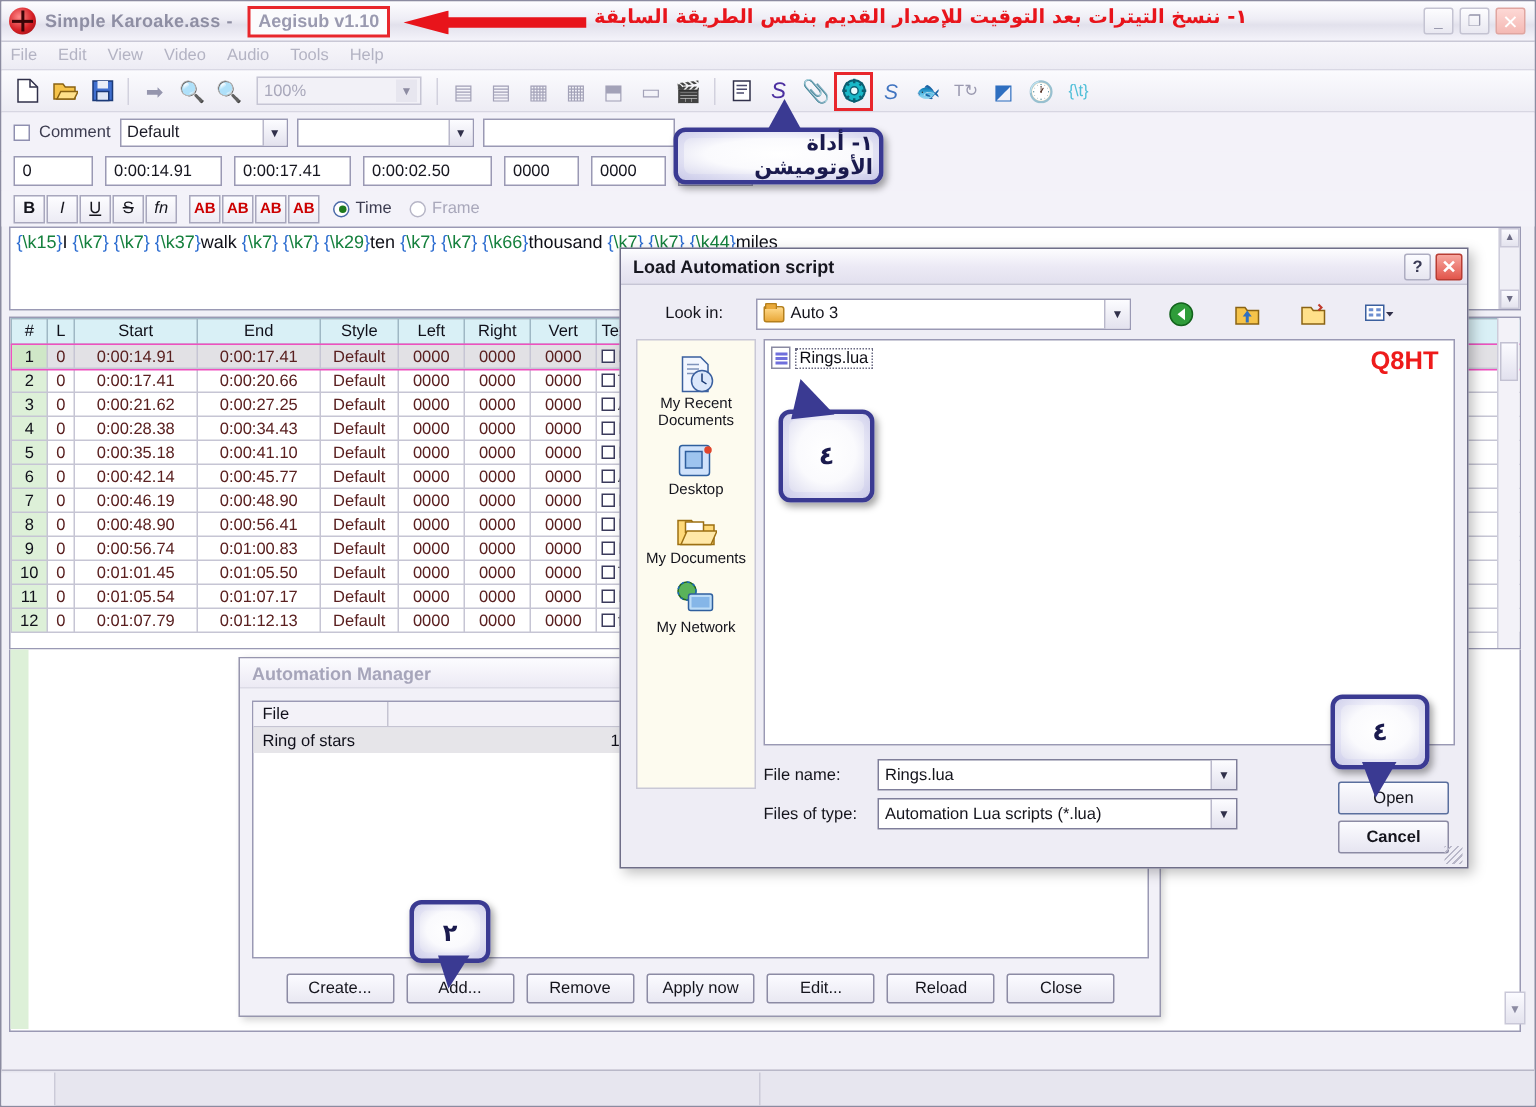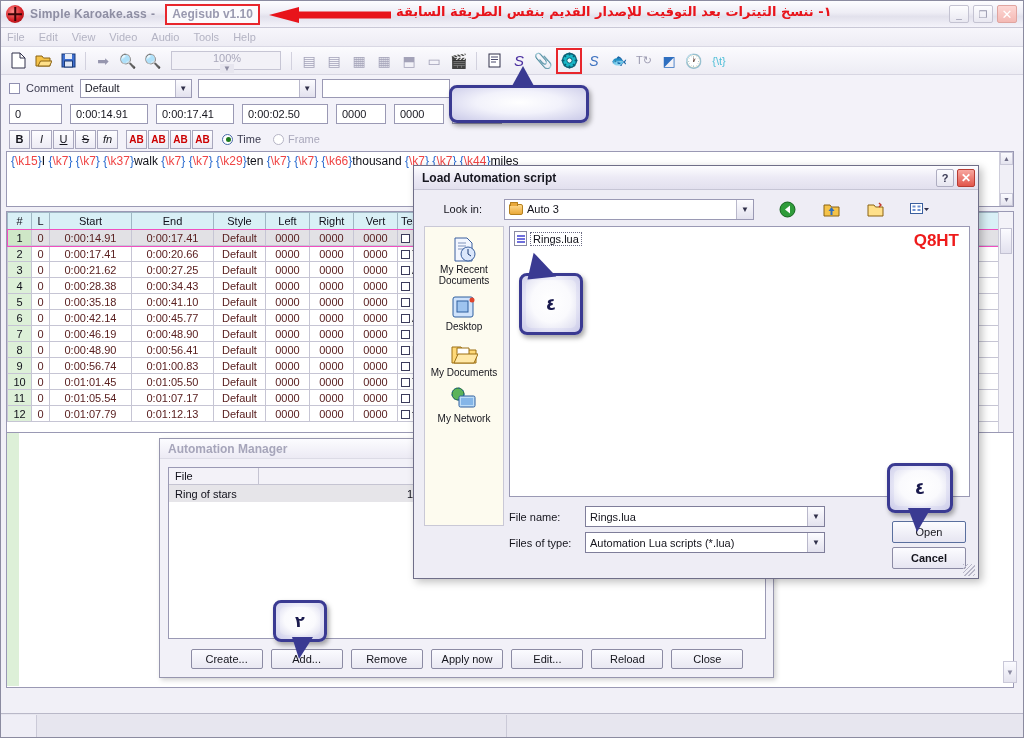--- a/index.html
+++ b/index.html
@@ -79,21 +79,21 @@
     background:linear-gradient(180deg,#fbfbfe,#edecf4);
     border-bottom:1px solid #d7d6e2;
     display:flex; align-items:center; padding-left:6px; gap:3px;
   }
   .tbtn{ width:22px; height:22px; display:flex;align-items:center;justify-content:center;
          font-size:14px; color:#5a5a78; position:relative;}
   .tbsep{ width:1px;height:18px;background:#d2d1de;margin:0 3px;}
   #zoom-combo{
     width:110px;height:19px;border:1px solid #c6c5d4;background:#f2f1f7;
     display:flex;align-items:center;justify-content:space-between;
-    padding:0 2px 0 4px; color:#a9a8bb; font-size:11px; margin:0 4px;flex-direction:column;
+    padding:0 2px 0 4px; color:#a9a8bb; font-size:11px; margin:0 4px;
   }
   #zoom-combo .arrow{ width:14px;height:15px;background:#e7e6ef;border:1px solid #cfced c;
      display:flex;align-items:center;justify-content:center;font-size:8px;color:#8d8ca2;}
   #auto-tool-btn{
     outline:2px solid #e8262c; outline-offset:0px;
   }
 
   
   #editbar1{
     position:absolute; left:0; top:74px; width:1022px; height:26px;
@@ -137,21 +137,21 @@
   .radio-grp{ display:flex;align-items:center;gap:4px;margin-left:8px;}
   .radio{ width:11px;height:11px;border-radius:50%;border:1px solid #4a6aa8;background:#fff;position:relative;}
   .radio.on:after{content:"";position:absolute;left:2.5px;top:2.5px;width:5px;height:5px;border-radius:50%;background:#1d7a1d;}
 
   
   #subedit{
     position:absolute; left:5px; top:150px; width:1008px; height:56px;
     border:1px solid #9a99b4; background:#fff; padding:2px 4px;
     font-size:12px; color:#101018; overflow:hidden; white-space:nowrap;
   }
-  #subedit .kcode{ color:#ef4444; }
+  #subedit .kcode{ color:#15803d; }
   #subedit .brace{ color:#2a6bd0; }
   #subedit-scroll{
     position:absolute; right:0; top:0; width:14px; height:54px;
     background:#f0eff6; border-left:1px solid #cdccda;
     display:flex;flex-direction:column;justify-content:space-between;
   }
   .sbtn{width:13px;height:13px;background:linear-gradient(180deg,#fbfbff,#e4e3ee);
         border:1px solid #c9c8d8;display:flex;align-items:center;justify-content:center;
         font-size:7px;color:#6d6c85;}
 
@@ -805,20 +805,21 @@
       </div>
     </div>
 
     <div class="dlg-btn" style="position:absolute;left:478px;top:355px;">Open</div>
     <div class="dlg-btn plain" style="position:absolute;left:478px;top:381px;">Cancel</div>
     <div id="ld-resize"></div>
   </div>
 
   <div class="callout" id="callout-auto">
     <span class="tail"></span>
+    <span class="callout-inner">١- أداة الأوتوميشن</span>
   </div>
   <div class="callout" id="callout-4a">
     <span class="tail"></span>
     <span class="callout-inner">٤</span>
   </div>
   <div class="callout" id="callout-4b">
     <span class="tail"></span>
     <span class="callout-inner">٤</span>
   </div>
   <div class="callout" id="callout-2">

